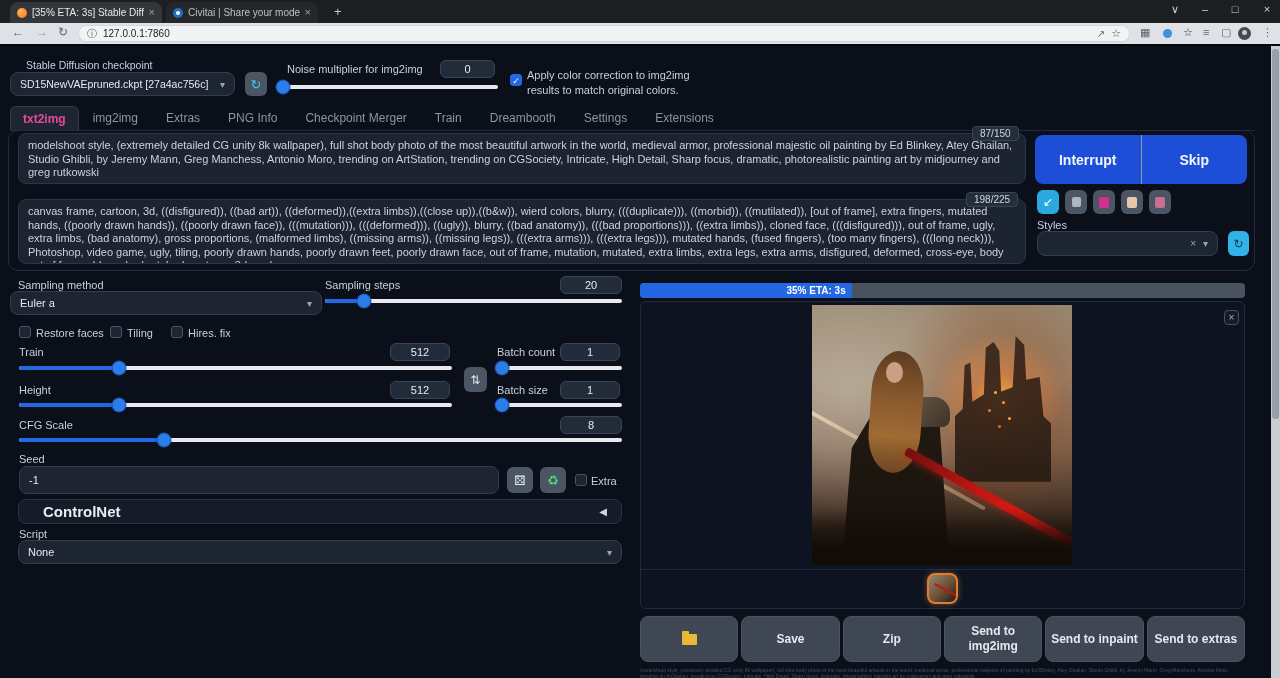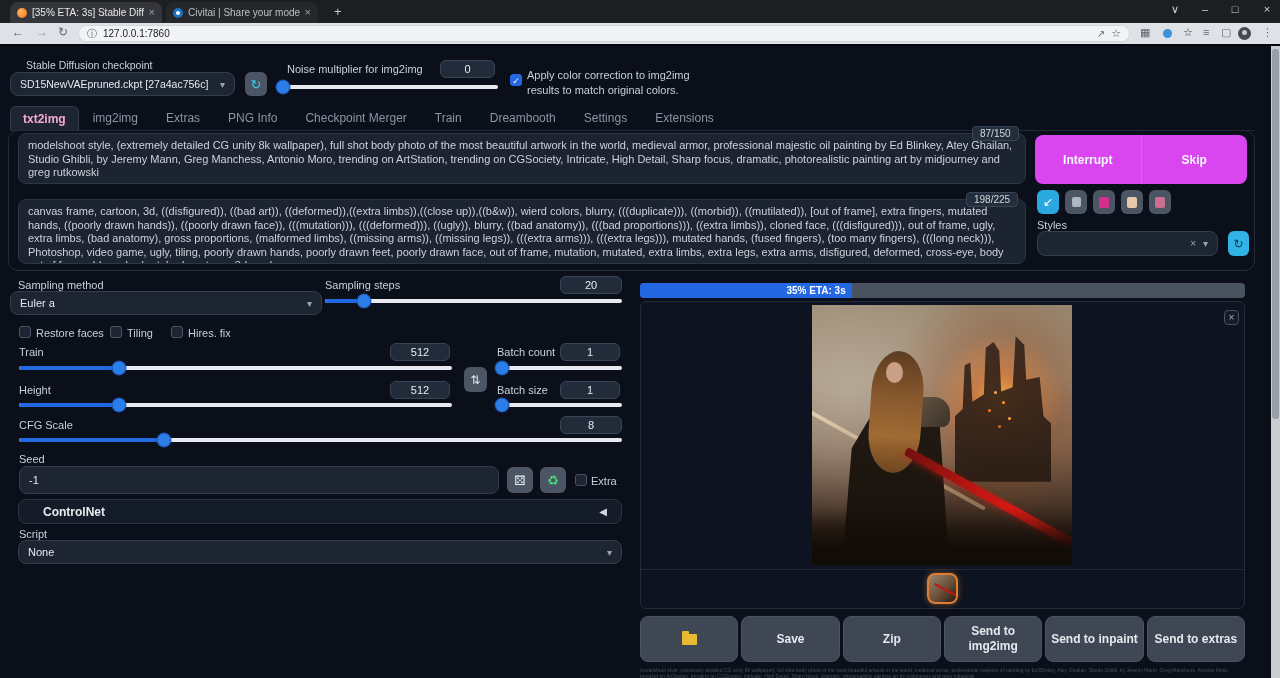--- a/index.html
+++ b/index.html
@@ -57,21 +57,21 @@
   .panel-border { position:absolute; border:1px solid #222b3a; border-radius:10px; }
   .prompt-box { position:absolute; background:#1d2431; border:1px solid #2c3545; border-radius:8px;
                 font-size:11px; line-height:13.5px; color:#ccd2db; padding:5px 9px; overflow:hidden; }
   .counter { position:absolute; background:#242d3c; border:1px solid #39435a; border-radius:4px;
              color:#cfd5de; font-size:10px; padding:1px 7px; z-index:3; }
   .glyph-blue { color:#3cc8f0; }
 
   
   #interrupt-skip { position:absolute; left:1035px; top:89px; width:212px; height:49px;
                     border-radius:8px; overflow:hidden; display:flex; }
-  .gen-half { flex:1; background:#d946ef; color:#f4f7fa; font-size:12px; font-weight:bold;
+  .gen-half { flex:1; background:#1d4ed8; color:#f4f7fa; font-size:14px; font-weight:bold;
               display:flex; align-items:center; justify-content:center; }
   .gen-div { width:1px; background:#8f97a1; }
   .mini { width:22px; height:24px; }
   .mini-glyph { width:10px; height:11px; border-radius:2px; position:relative; }
 
   
   #progressbar { position:absolute; left:640px; top:237px; width:605px; height:15px;
                  background:#49525f; border-radius:4px; overflow:hidden; }
   #progressfill { height:100%; background:#2467e3; display:flex; align-items:center;
                   justify-content:flex-end; padding-right:6px; color:#fff;
@@ -125,21 +125,21 @@
   .folder-ico { width:15px; height:11px; background:#e8b931; border-radius:1px; position:relative; }
   .folder-ico::before { content:""; position:absolute; left:0; top:-3px; width:7px; height:3px;
                         background:#e8b931; border-radius:1px 1px 0 0; }
   #info-text { position:absolute; left:640px; top:621px; width:605px; height:11px; overflow:hidden;
                font-size:5px; line-height:6px; color:#555e6e; opacity:.8; }
 
   
   #controlnet { position:absolute; left:18px; top:453px; width:604px; height:25px;
                 background:#151c29; border:1px solid #2a3340; border-radius:8px;
                 display:flex; align-items:center; justify-content:space-between; padding:0 14px 0 24px; }
-  #controlnet .cn-label { font-size:12px; font-weight:bold; color:#e9ecf1; }
+  #controlnet .cn-label { font-size:15px; font-weight:bold; color:#e9ecf1; }
 
   
   #scrollbar { position:absolute; left:1271px; top:0; width:9px; height:632px; background:#c9cdd2; }
   #scroll-thumb { position:absolute; left:1px; top:3px; width:7px; height:370px; background:#989fa7;
                   border-radius:3px; }
 </style>
 </head>
 <body>
 
 <div id="chrome">
@@ -195,21 +195,21 @@
   <div class="numbox" style="left:440px;top:14px;width:55px;height:18px;">0</div>
   <div class="slider" style="left:280px;top:39px;width:218px;">
     <div class="fill" style="width:0%;"></div>
       <div class="handle" style="left:3px;"></div>
   </div>
 
   <div class="checkbox checked" style="left:510px;top:28px;">✓</div>
   <div class="lbl" style="left:527px;top:22px;width:195px;white-space:normal;line-height:15px;">Apply color correction to img2img results to match original colors.</div>
 
   <div style="position:absolute;left:10px;top:60px;width:1245px;height:25px;border-bottom:1px solid #1f2835;display:flex;gap:0;">
-    <div style="border:1px solid #333d4e;border-bottom:none;border-radius:6px 6px 0 0;background:#1d2533;color:#f9a8d4;font-size:12px;font-weight:bold;padding:5px 12px;">txt2img</div>
+    <div style="border:1px solid #333d4e;border-bottom:none;border-radius:6px 6px 0 0;background:#1d2533;color:#ec4899;font-size:12px;font-weight:bold;padding:5px 12px;">txt2img</div>
     <div style="color:#8b95a5;font-size:12px;padding:5px 14px;">img2img</div>
     <div style="color:#8b95a5;font-size:12px;padding:5px 14px;">Extras</div>
     <div style="color:#8b95a5;font-size:12px;padding:5px 14px;">PNG Info</div>
     <div style="color:#8b95a5;font-size:12px;padding:5px 14px;">Checkpoint Merger</div>
     <div style="color:#8b95a5;font-size:12px;padding:5px 14px;">Train</div>
     <div style="color:#8b95a5;font-size:12px;padding:5px 14px;">Dreambooth</div>
     <div style="color:#8b95a5;font-size:12px;padding:5px 14px;">Settings</div>
     <div style="color:#8b95a5;font-size:12px;padding:5px 14px;">Extensions</div>
   </div>
 

